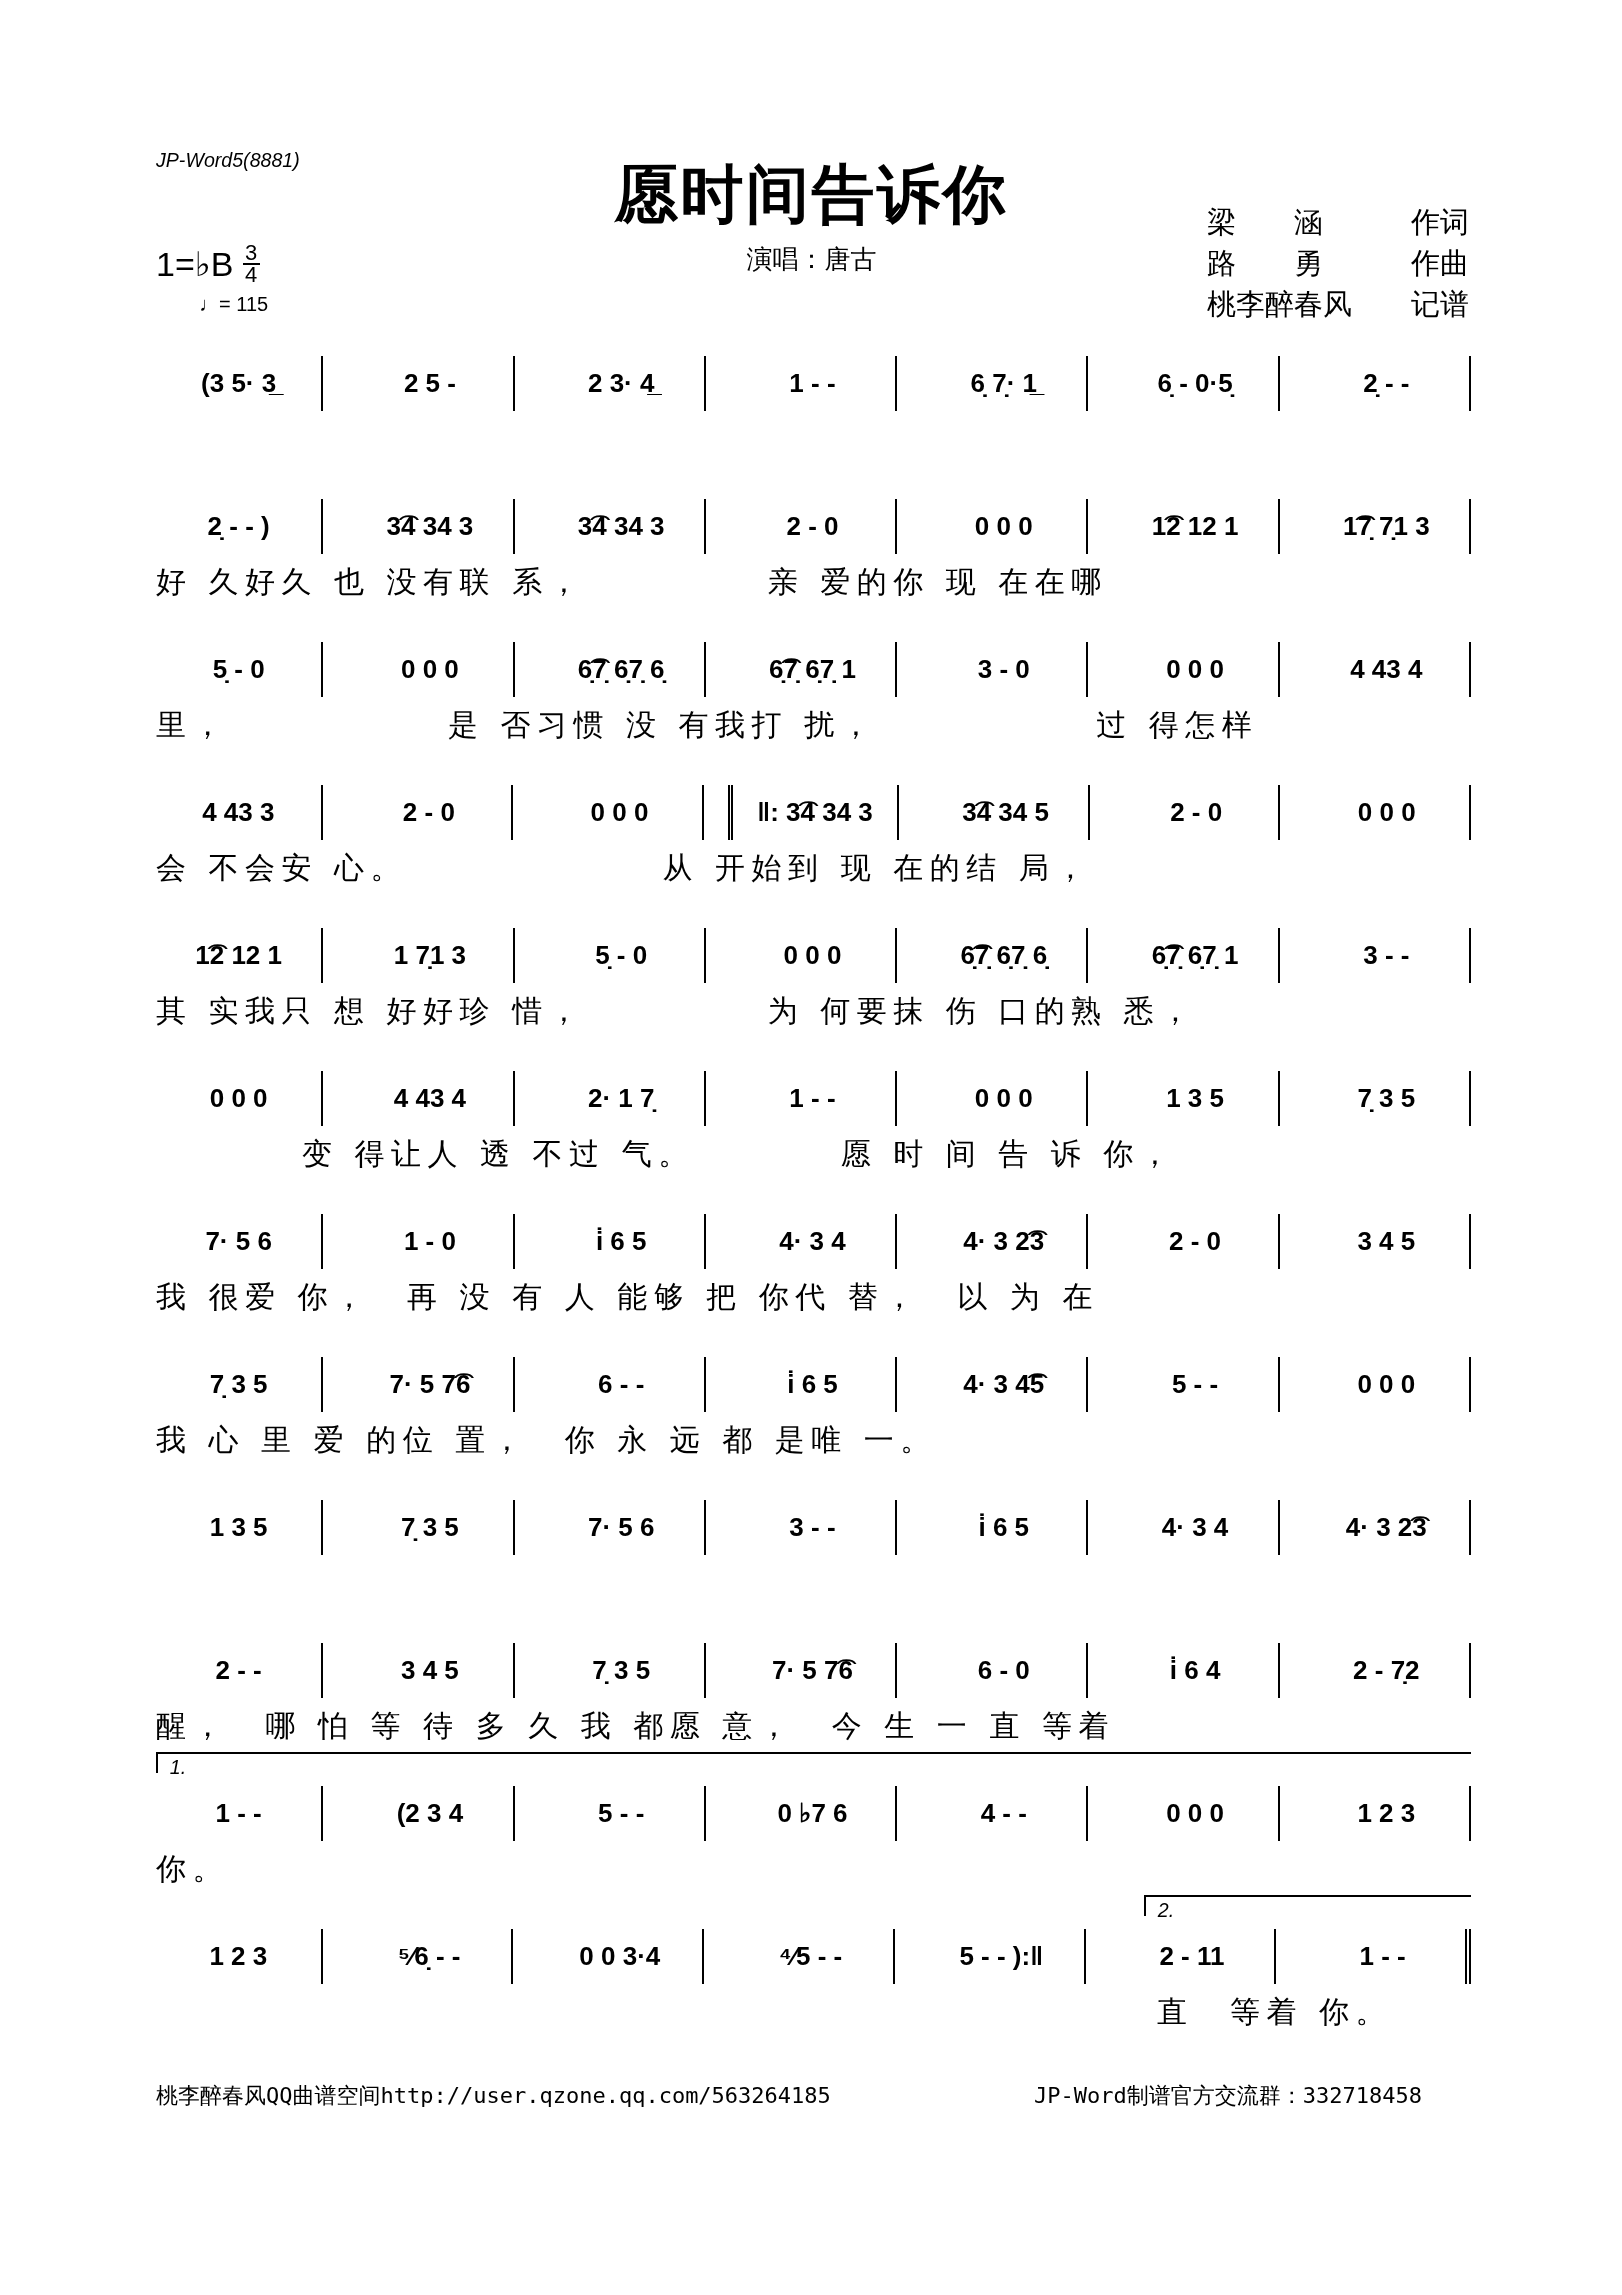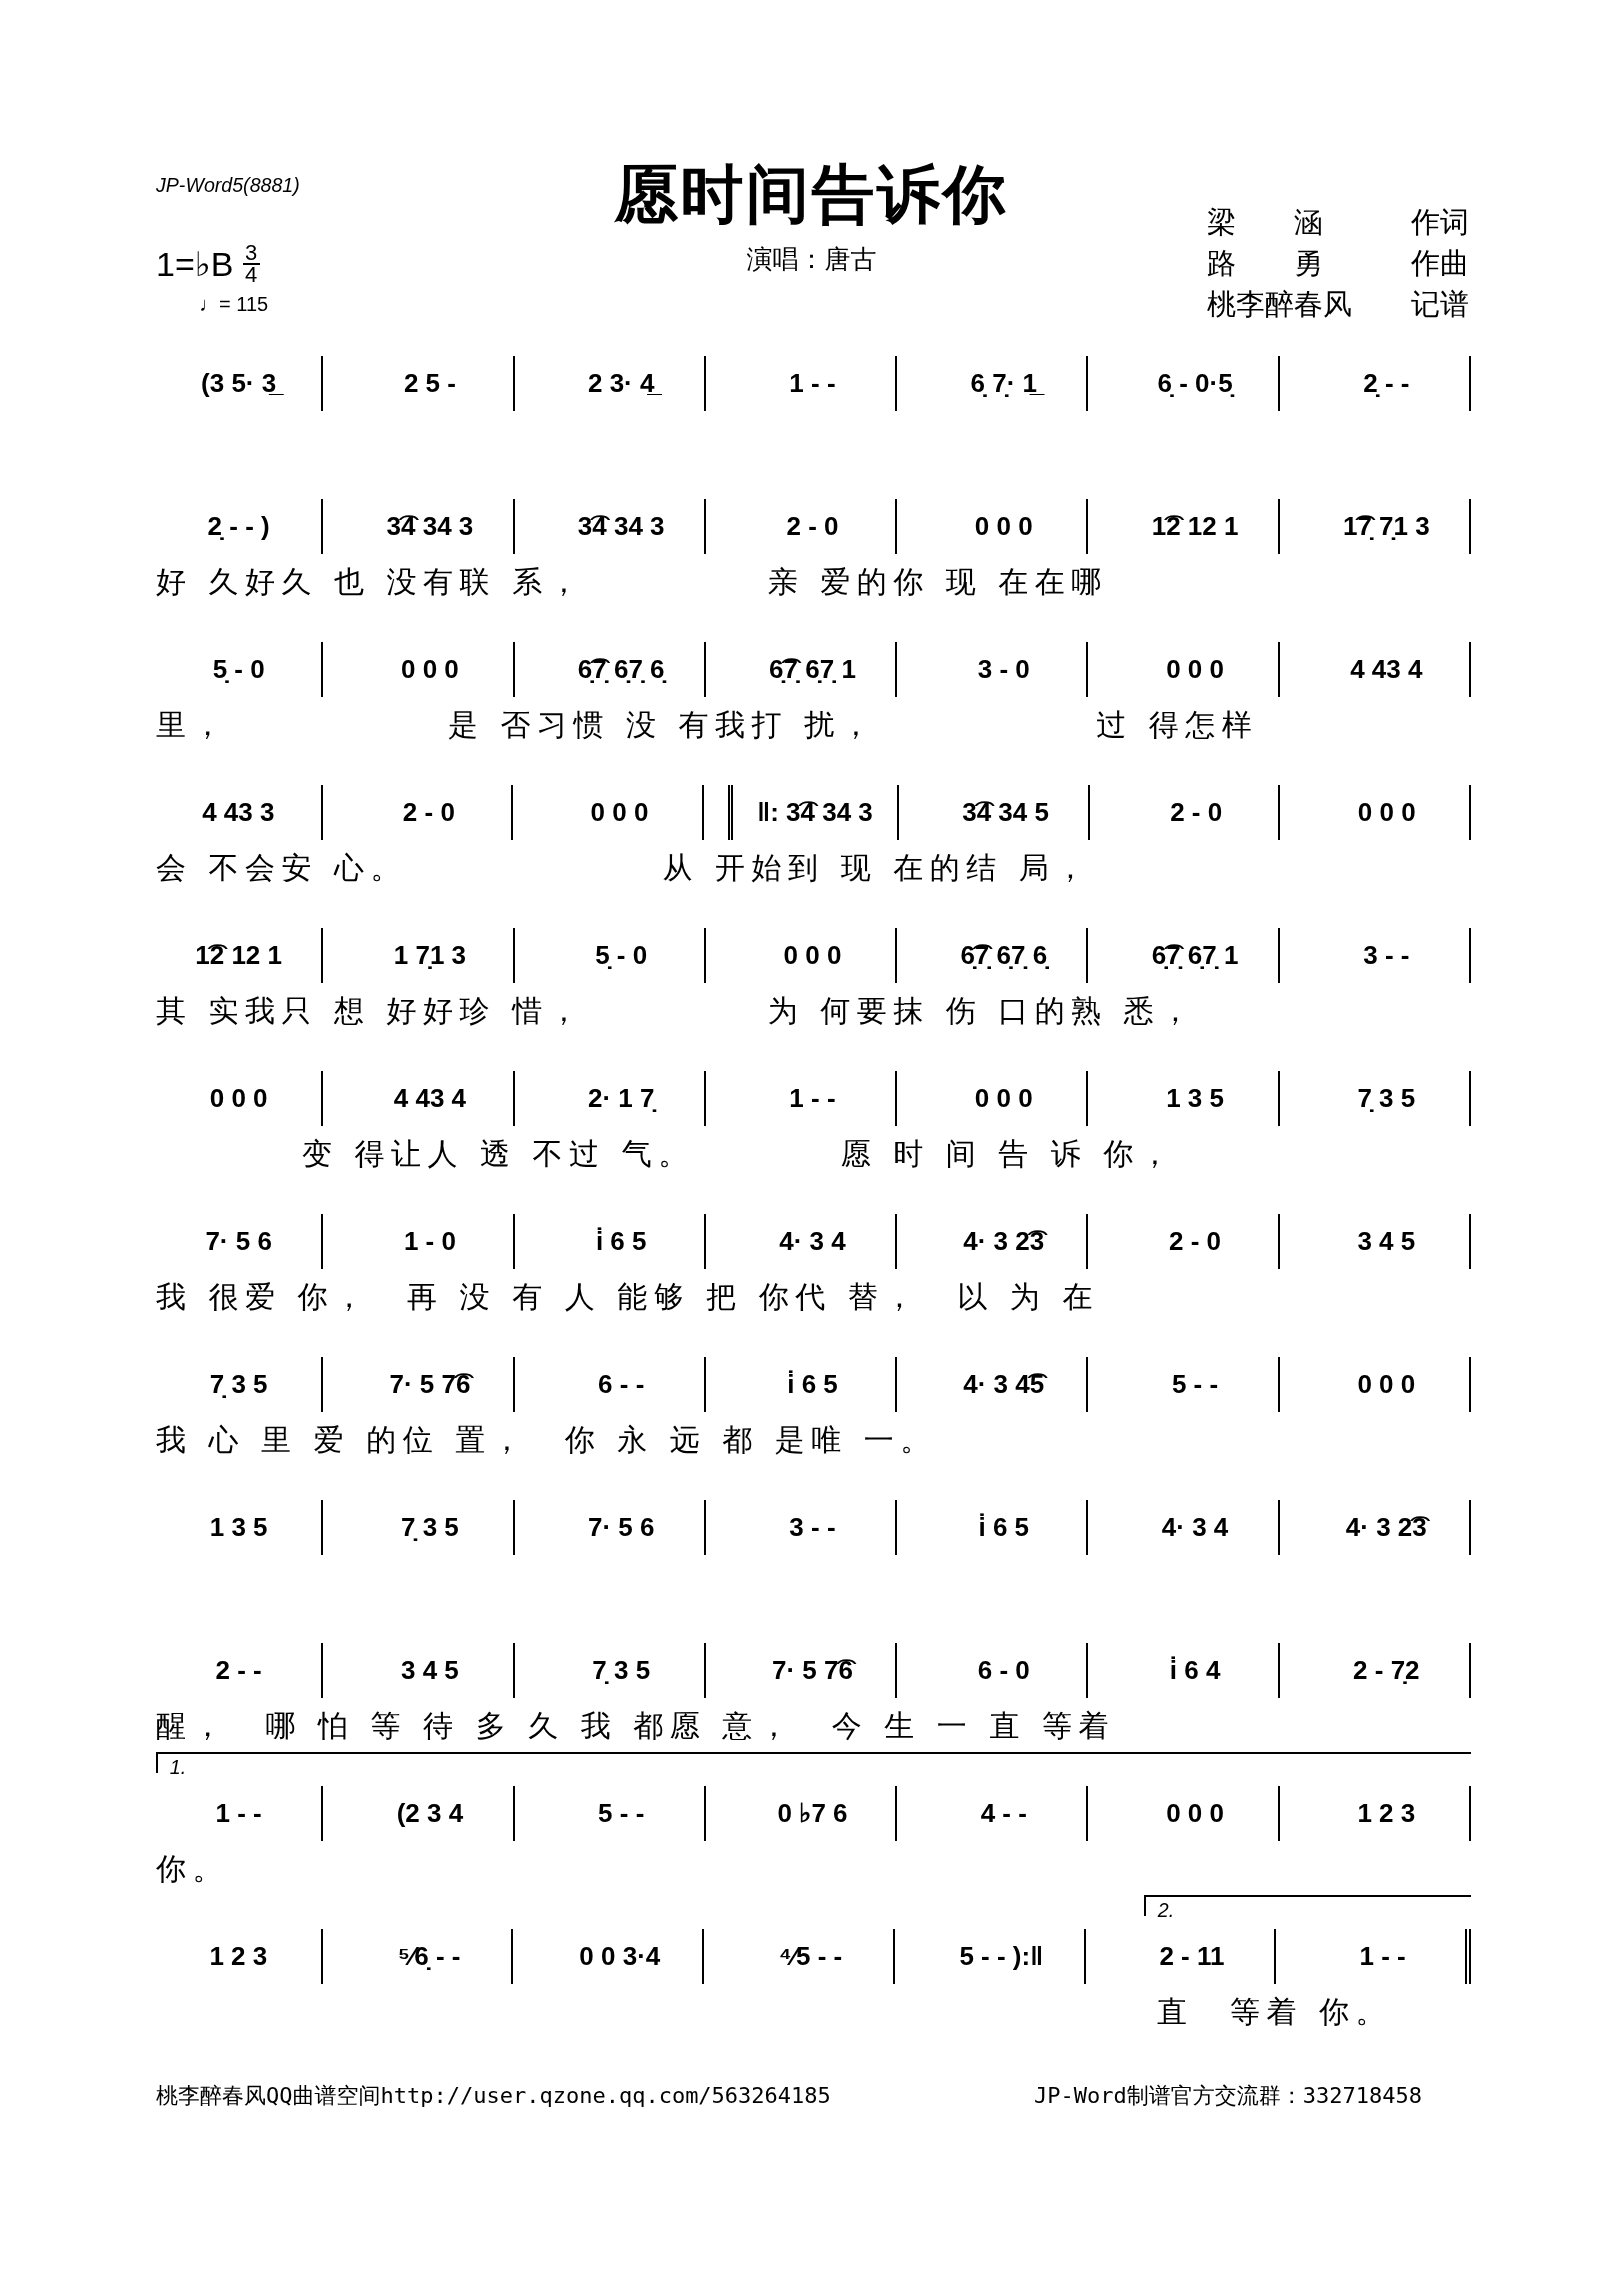--- a/index.html
+++ b/index.html
@@ -1,18 +1,18 @@
 <!DOCTYPE html>
 <html style="font-size:10.5px"><head>
 <meta charset="utf-8">
 <style>
   html,body{margin:0;padding:0;background:#fff;}
   body{width:1623px;height:2295px;position:relative;overflow:hidden;font-family:"Liberation Sans",sans-serif;color:#000;}
   .abs{position:absolute;}
-  .jpver{left:156px;top:149px;font-size:19.6px;font-style:italic;margin-top:25px;}
+  .jpver{left:156px;top:149px;font-size:19.6px;font-style:italic;}
   .title{left:0;width:1623px;top:152px;text-align:center;font-family:"DejaVu Serif",serif;font-size:63px;font-weight:bold;letter-spacing:2.6px;}
   .singer{left:0;width:1623px;top:242px;text-align:center;font-family:"DejaVu Serif",serif;font-size:26px;}
   .credits{left:1207px;top:202px;font-family:"DejaVu Serif",serif;font-size:29px;line-height:41px;}
   .credit-row{display:flex;width:262px;justify-content:space-between;}
   .key{left:156px;top:243px;font-size:34px;font-weight:normal;display:flex;align-items:center;}
   .timesig{display:inline-flex;flex-direction:column;align-items:center;font-size:22px;line-height:19.6px;margin-left:9.2px;}
   .timesig .bar{width:17px;height:2px;background:#000;}
   .tempo{left:156px;top:293px;font-size:20px;display:flex;align-items:center;gap:3.9px;margin-left:43px;}
   .score{left:156px;top:327px;width:1315px;}
   .line{position:relative;height:143px;}

